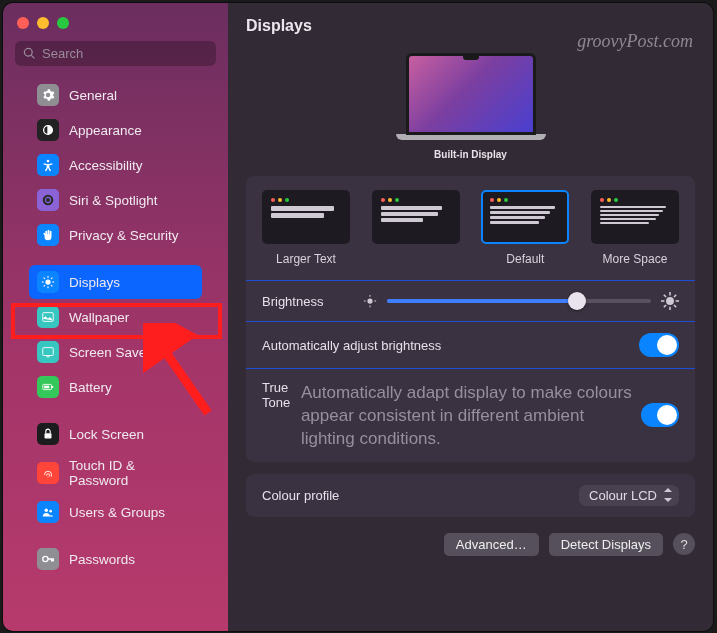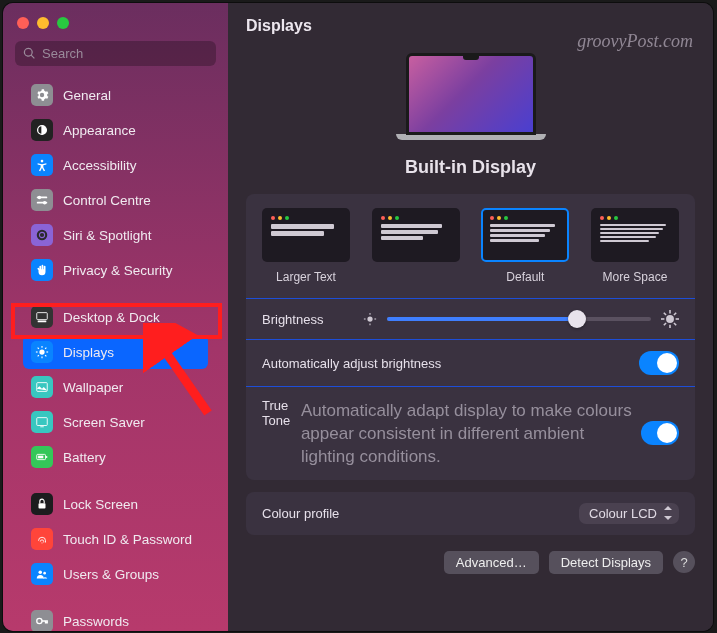--- a/index.html
+++ b/index.html
@@ -11,21 +11,21 @@
 
 .traffic-lights { display: flex; gap: 8px; padding: 4px 14px 12px; }
 .traffic-light { width: 12px; height: 12px; border-radius: 50%; }
 .tl-red { background: #ff5f57; }
 .tl-yellow { background: #febc2e; }
 .tl-green { background: #28c840; }
 
 .search-box { margin: 0 12px 12px; background: rgba(0,0,0,0.25); border-radius: 6px; padding: 5px 8px; display: flex; align-items: center; gap: 6px; color: #9a8a9a; font-size: 13px; }
 .search-icon-svg { width: 13px; height: 13px; fill: #9a8a9a; }
 
-.sidebar-list { flex: 1; overflow-y: auto; padding: 0 20px; }
+.sidebar-list { flex: 1; overflow-y: auto; padding: 0 26px; }
 .sidebar-list::-webkit-scrollbar { display: none; }
 .sidebar-item { display: flex; align-items: center; gap: 10px; padding: 6px 8px; border-radius: 6px; color: #f0eaf0; font-size: 13.5px; margin-bottom: 1px; cursor: pointer; position: relative; }
 .sidebar-item.selected { background: #0a66ff; }
 .sidebar-group-gap { height: 12px; }
 .sidebar-icon { width: 22px; height: 22px; border-radius: 5px; display: flex; align-items: center; justify-content: center; flex-shrink: 0; }
 .sidebar-icon svg { width: 14px; height: 14px; }
 
 .ic-gray { background: #8e8e93; }
 .ic-black { background: #222; }
 .ic-blue { background: #0a84ff; }
@@ -47,21 +47,21 @@
 .main-header { padding: 14px 18px 10px; display: flex; align-items: center; }
 .main-title { color: #ece6ee; font-size: 16px; font-weight: 600; }
 
 .main-content { flex: 1; padding: 0 18px 14px; display: flex; flex-direction: column; gap: 12px; overflow-y: auto; }
 
 .display-preview { display: flex; flex-direction: column; align-items: center; padding: 8px 0 4px; }
 .macbook { width: 150px; height: 94px; position: relative; }
 .mb-screen { width: 130px; height: 82px; background: linear-gradient(135deg, #c85fa0 0%, #7b3fa0 45%, #4a3fd0 100%); border: 3px solid #1a1a1a; border-radius: 6px 6px 0 0; margin: 0 auto; position: relative; }
 .mb-notch { position: absolute; top: 0; left: 50%; transform: translateX(-50%); width: 16px; height: 4px; background: #1a1a1a; border-radius: 0 0 3px 3px; }
 .mb-base { width: 150px; height: 6px; background: #b0b0b4; border-radius: 0 0 8px 8px; margin-top: -1px; }
-.display-name { color: #e8e2ea; font-size: 18px; font-weight: 600; margin-top: 10px; }
+.display-name { color: #e8e2ea; font-size: 10px; font-weight: 600; margin-top: 2px; }
 
 .panel { background: #3a3240; border-radius: 8px; padding: 0; }
 
 .scale-row { display: flex; gap: 14px; padding: 14px 16px; justify-content: space-between; }
 .scale-opt { display: flex; flex-direction: column; align-items: center; gap: 8px; cursor: pointer; }
 .scale-thumb { width: 88px; height: 54px; background: #1e1a22; border-radius: 5px; padding: 6px 7px; position: relative; border: 2px solid transparent; }
 .scale-opt.selected .scale-thumb { border-color: #0a84ff; }
 .scale-dots { display: flex; gap: 3px; margin-bottom: 4px; }
 .scale-dot { width: 4px; height: 4px; border-radius: 50%; }
 .sd-r { background: #ff5f57; } .sd-y { background: #febc2e; } .sd-g { background: #28c840; }
@@ -137,59 +137,39 @@
       <div class="sidebar-item">
           <div class="sidebar-icon ic-blue">
             <svg viewBox="0 0 16 16" fill="#fff">
               <circle cx="8" cy="3.5" r="1.5"></circle>
               <path d="M3 6l5 1 5-1v1.5l-3.5.8v2.2l2 4-1.5.5-2-4-2 4L4.5 14.5l2-4V8.3L3 7.5z"></path>
             </svg>
           </div>
           <span>Accessibility</span>
         </div>
       <div class="sidebar-item">
-          <div class="sidebar-icon ic-gray">
-            <svg viewBox="0 0 16 16" fill="#fff">
-              <rect x="2" y="4" width="12" height="2" rx="1"></rect>
-              <rect x="2" y="10" width="12" height="2" rx="1"></rect>
-              <circle cx="5" cy="5" r="2"></circle>
-              <circle cx="11" cy="11" r="2"></circle>
-            </svg>
-          </div>
-          <span>Control Centre</span>
-        </div>
-      <div class="sidebar-item">
           <div class="sidebar-icon ic-purple">
             <svg viewBox="0 0 16 16">
               <circle cx="8" cy="8" r="6" fill="#2a2a2e"></circle>
               <circle cx="8" cy="8" r="3" fill="none" stroke="#8a64d6" stroke-width="1.2"></circle>
             </svg>
           </div>
           <span>Siri &amp; Spotlight</span>
         </div>
       <div class="sidebar-item">
           <div class="sidebar-icon ic-hand">
             <svg viewBox="0 0 16 16" fill="#fff">
               <path d="M5 7V4a1 1 0 012 0v3h.5V3a1 1 0 012 0v4h.5V4a1 1 0 012 0v6a4 4 0 01-8 0V8l-1-1a1 1 0 011.5-1.3z"></path>
             </svg>
           </div>
           <span>Privacy &amp; Security</span>
         </div>
 
       <div class="sidebar-group-gap"></div>
 
-      <div class="sidebar-item">
-          <div class="sidebar-icon ic-dock">
-            <svg viewBox="0 0 16 16" fill="#fff">
-              <rect x="2" y="3" width="12" height="8" rx="1" fill="none" stroke="#fff"></rect>
-              <rect x="3" y="12" width="10" height="2" rx="1"></rect>
-            </svg>
-          </div>
-          <span>Desktop &amp; Dock</span>
-        </div>
       <div class="sidebar-item selected">
           <div class="sidebar-icon ic-disp">
             <svg viewBox="0 0 16 16" fill="#fff">
               <circle cx="8" cy="8" r="3"></circle>
               <g stroke="#fff" stroke-width="1.3">
                 <line x1="8" y1="1" x2="8" y2="3"></line>
                 <line x1="8" y1="13" x2="8" y2="15"></line>
                 <line x1="1" y1="8" x2="3" y2="8"></line>
                 <line x1="13" y1="8" x2="15" y2="8"></line>
                 <line x1="3" y1="3" x2="4.5" y2="4.5"></line>

